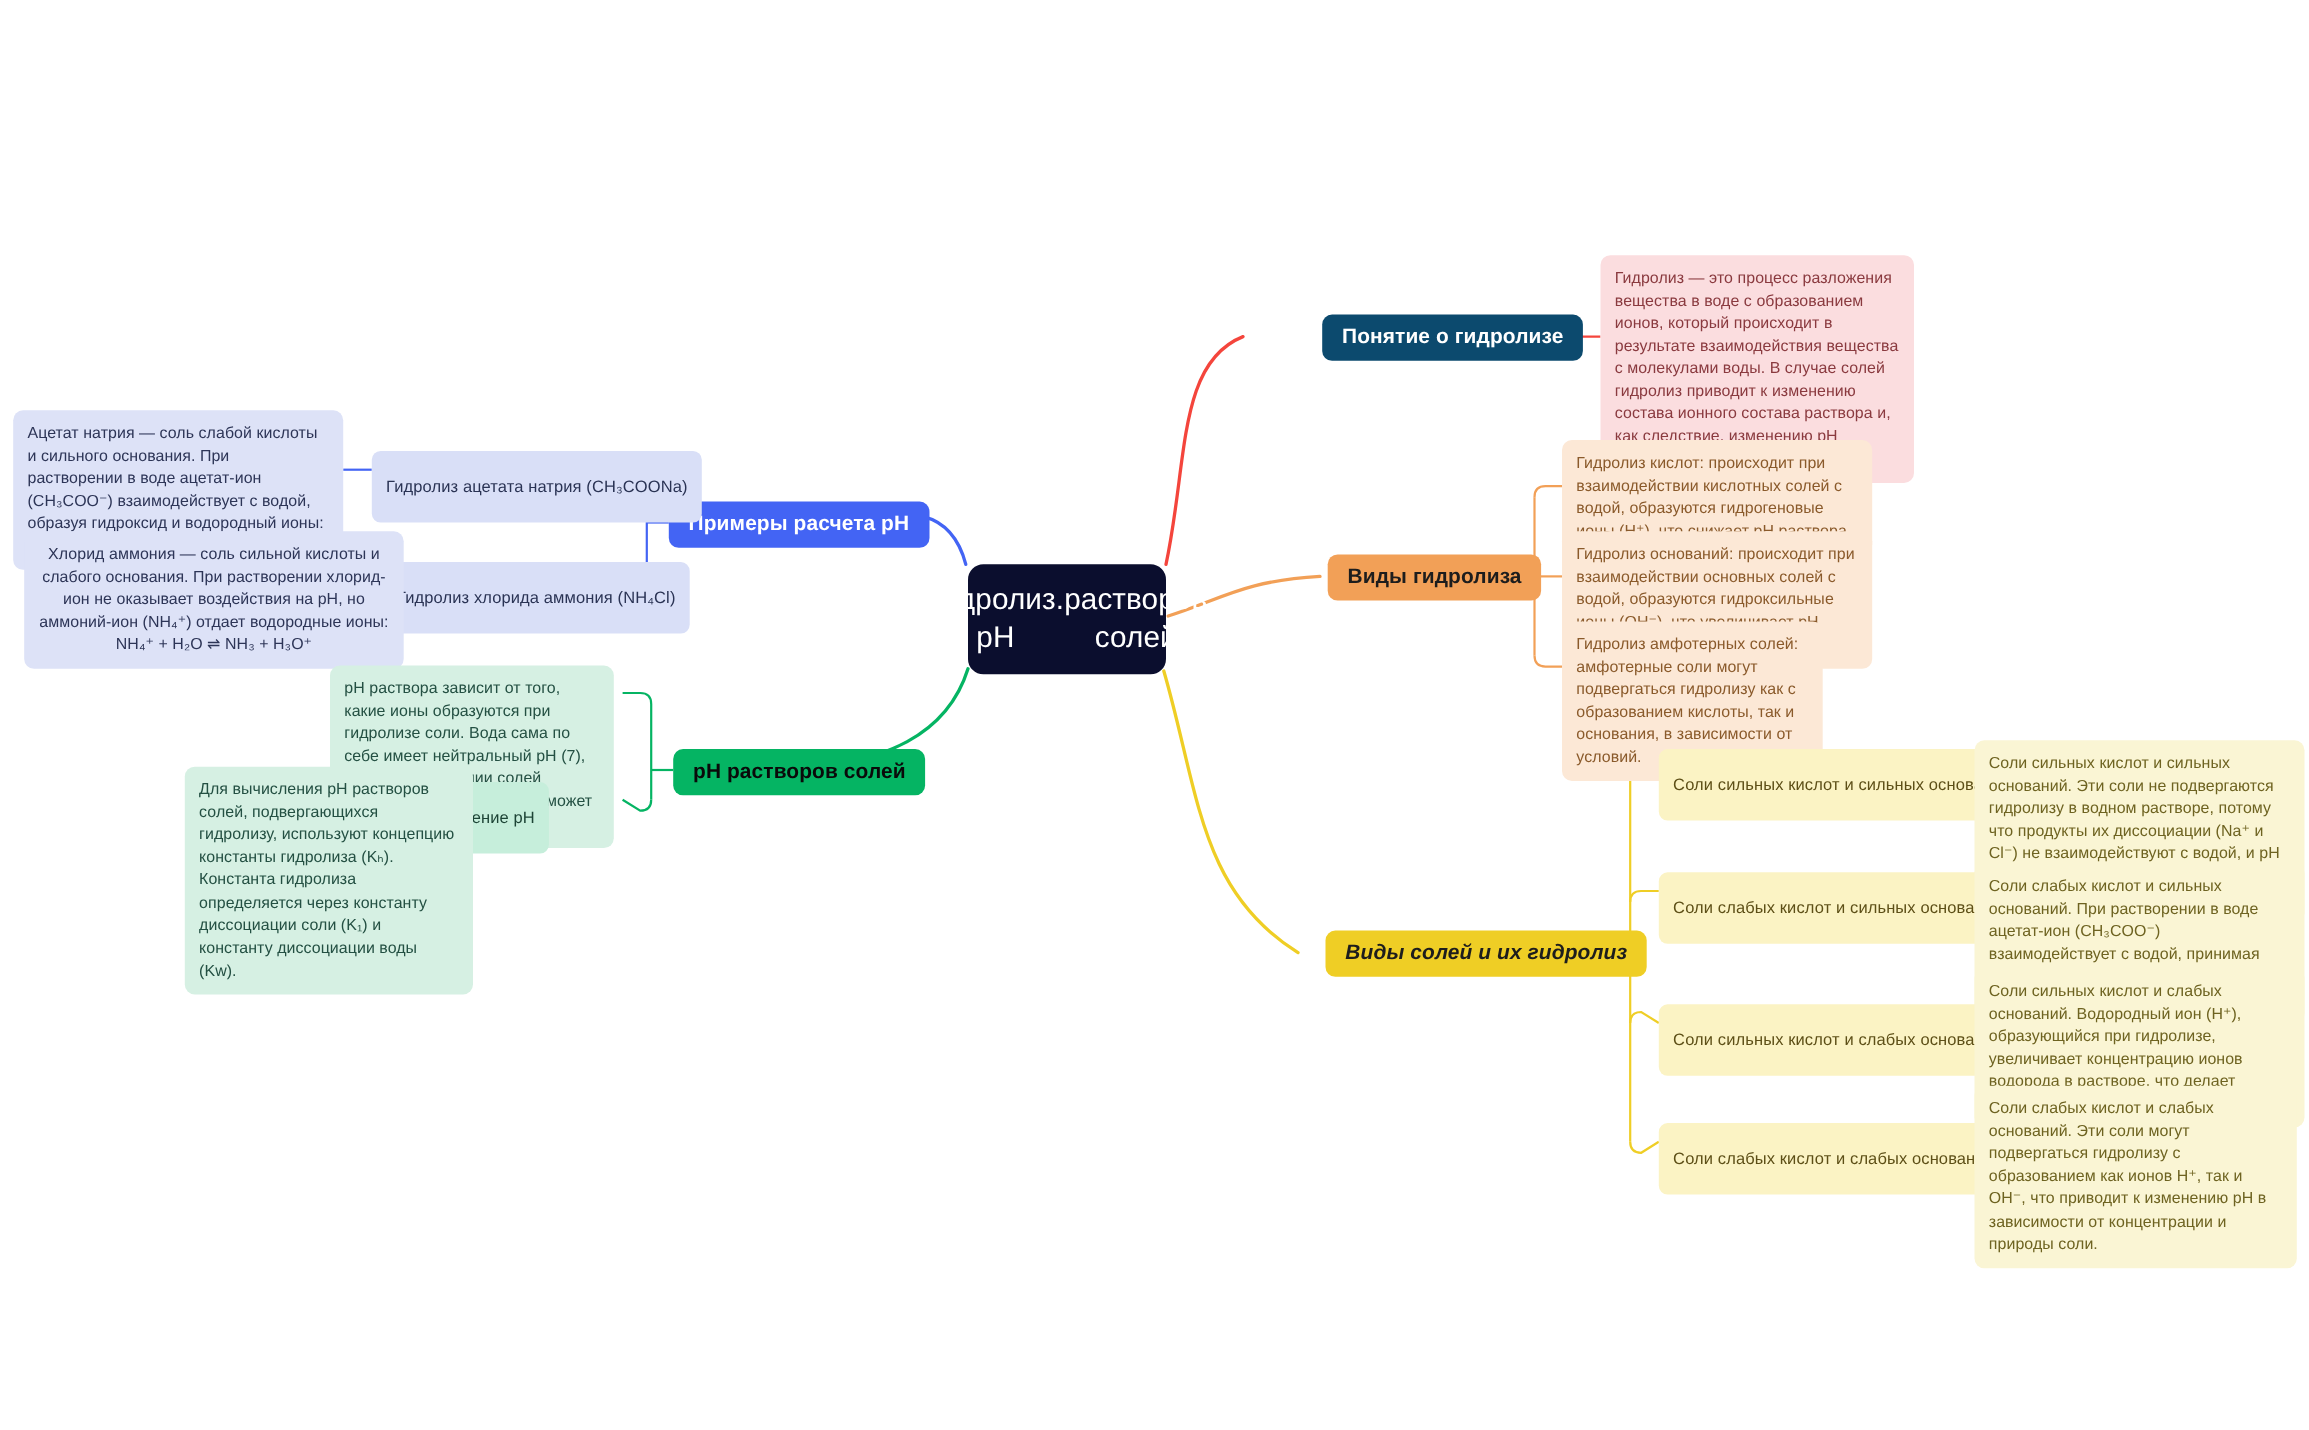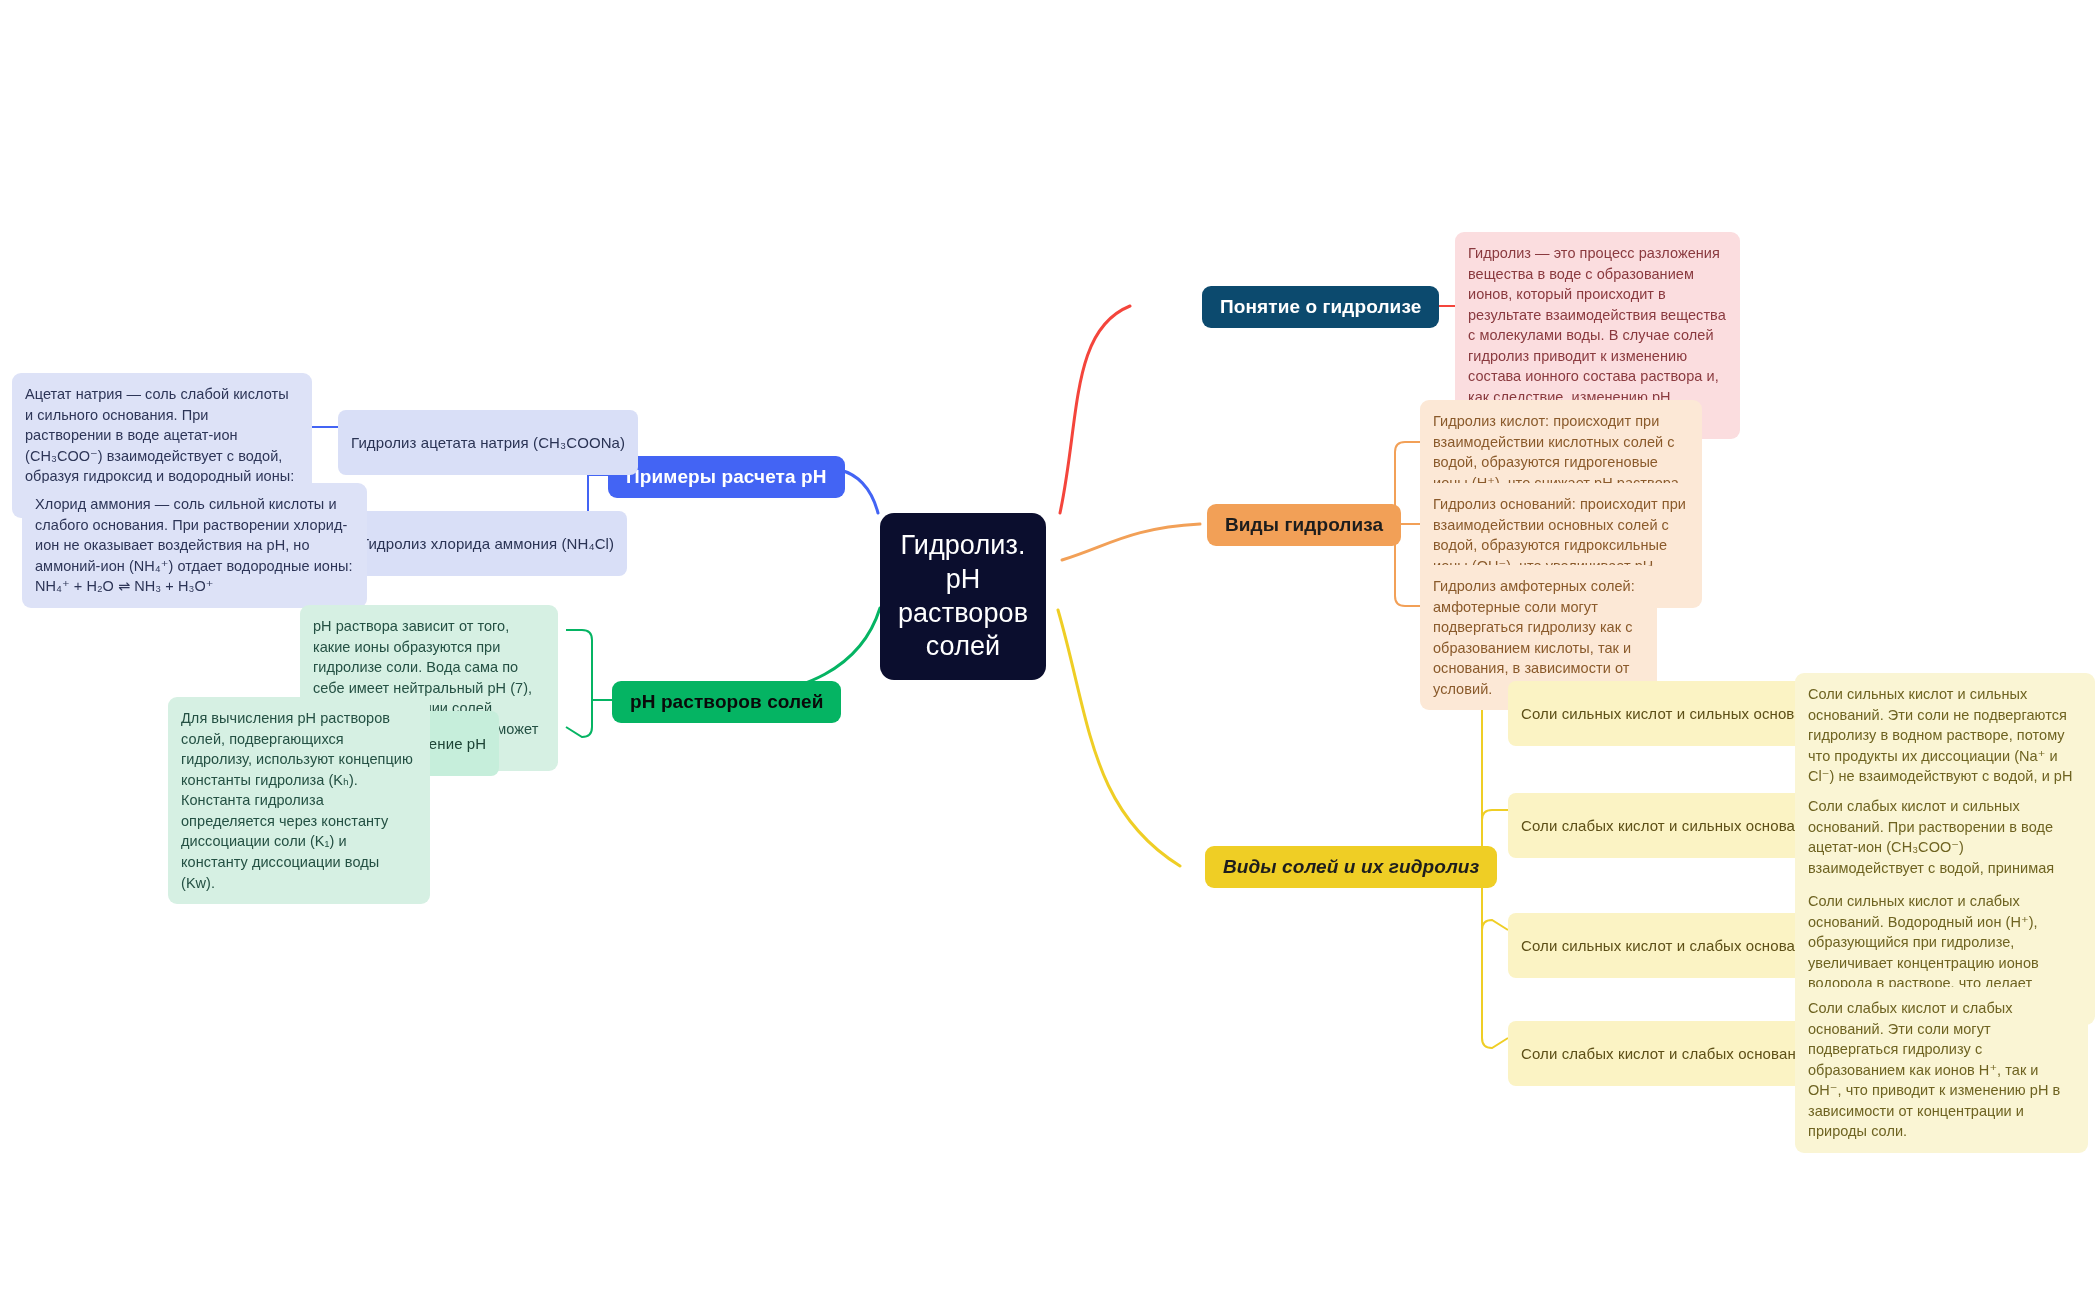--- a/index.html
+++ b/index.html
@@ -140,21 +140,21 @@
     <path d="M880 608 C 860 672, 800 690, 738 700" stroke="#05B463" stroke-width="3" fill="none" stroke-linecap="round"></path>
 
     <path d="M612 700 L 592 700" stroke="#05B463" stroke-width="2" fill="none"></path>
     <path d="M592 640 L 592 727" stroke="#05B463" stroke-width="2" fill="none"></path>
     <path d="M592 640 Q 592 630, 582 630 L 566 630" stroke="#05B463" stroke-width="2" fill="none"></path>
     <path d="M592 727 Q 592 737, 582 737 L 566 727" stroke="#05B463" stroke-width="2" fill="none"></path>
 
     <path d="M458 727 L 430 727" stroke="#05B463" stroke-width="2" fill="none"></path>
   </svg>
 
-  <div class="node central" style="left:880px; top:513px; width:166px; min-height:95px; flex-direction:column;">
+  <div class="node central" style="left:880px; top:513px; width:180px; min-height:95px; ">
     <span>Гидролиз. pH</span>
     <span>растворов солей</span>
   </div>
 
   <div class="node branch b-red" style="left:1202px; top:286px;">
     <span>Понятие о гидролизе</span>
   </div>
   <div class="note n-red" style="left:1455px; top:232px; width:285px;">Гидролиз — это процесс разложения вещества в воде с образованием ионов, который происходит в результате взаимодействия вещества с молекулами воды. В случае солей гидролиз приводит к изменению состава ионного состава раствора и, как следствие, изменению pH раствора.</div>
 
   <div class="node branch b-orange" style="left:1207px; top:504px;">
@@ -193,21 +193,21 @@
   </div>
 
   <div class="node sub s-blue" style="left:338px; top:410px;">
     <span>Гидролиз ацетата натрия (CH₃COONa)</span>
   </div>
   <div class="note n-blue" style="left:12px; top:373px; width:300px;">Ацетат натрия — соль слабой кислоты и сильного основания. При растворении в воде ацетат-ион (CH₃COO⁻) взаимодействует с водой, образуя гидроксид и водородный ионы: CH₃COO⁻ + H₂O ⇌ CH₃COOH + OH⁻</div>
 
   <div class="node sub s-blue" style="left:348px; top:511px;">
     <span>Гидролиз хлорида аммония (NH₄Cl)</span>
   </div>
-  <div class="note n-blue" style="left:22px; top:483px; width:345px;">Хлорид аммония — соль сильной кислоты и слабого основания. При растворении хлорид-ион не оказывает воздействия на pH, но аммоний-ион (NH₄⁺) отдает водородные ионы: NH₄⁺ + H₂O ⇌ NH₃ + H₃O⁺</div>
+  <div class="note n-blue" style="left:22px; top:483px; width:345px;text-align:center;">Хлорид аммония — соль сильной кислоты и слабого основания. При растворении хлорид-ион не оказывает воздействия на pH, но аммоний-ион (NH₄⁺) отдает водородные ионы: NH₄⁺ + H₂O ⇌ NH₃ + H₃O⁺</div>
 
   <div class="node branch b-green" style="left:612px; top:681px;">
     <span>pH растворов солей</span>
   </div>
   <div class="note n-green" style="left:300px; top:605px; width:258px;">pH раствора зависит от того, какие ионы образуются при гидролизе соли. Вода сама по себе имеет нейтральный pH (7), но при растворении солей концентрация H⁺ или OH⁻ может изменяться.</div>
 
   <div class="node sub s-green" style="left:362px; top:711px;">
     <span>Вычисление pH</span>
   </div>
   <div class="note n-green" style="left:168px; top:697px; width:262px;">Для вычисления pH растворов солей, подвергающихся гидролизу, используют концепцию константы гидролиза (Kₕ). Константа гидролиза определяется через константу диссоциации соли (K₁) и константу диссоциации воды (Kw).</div>

